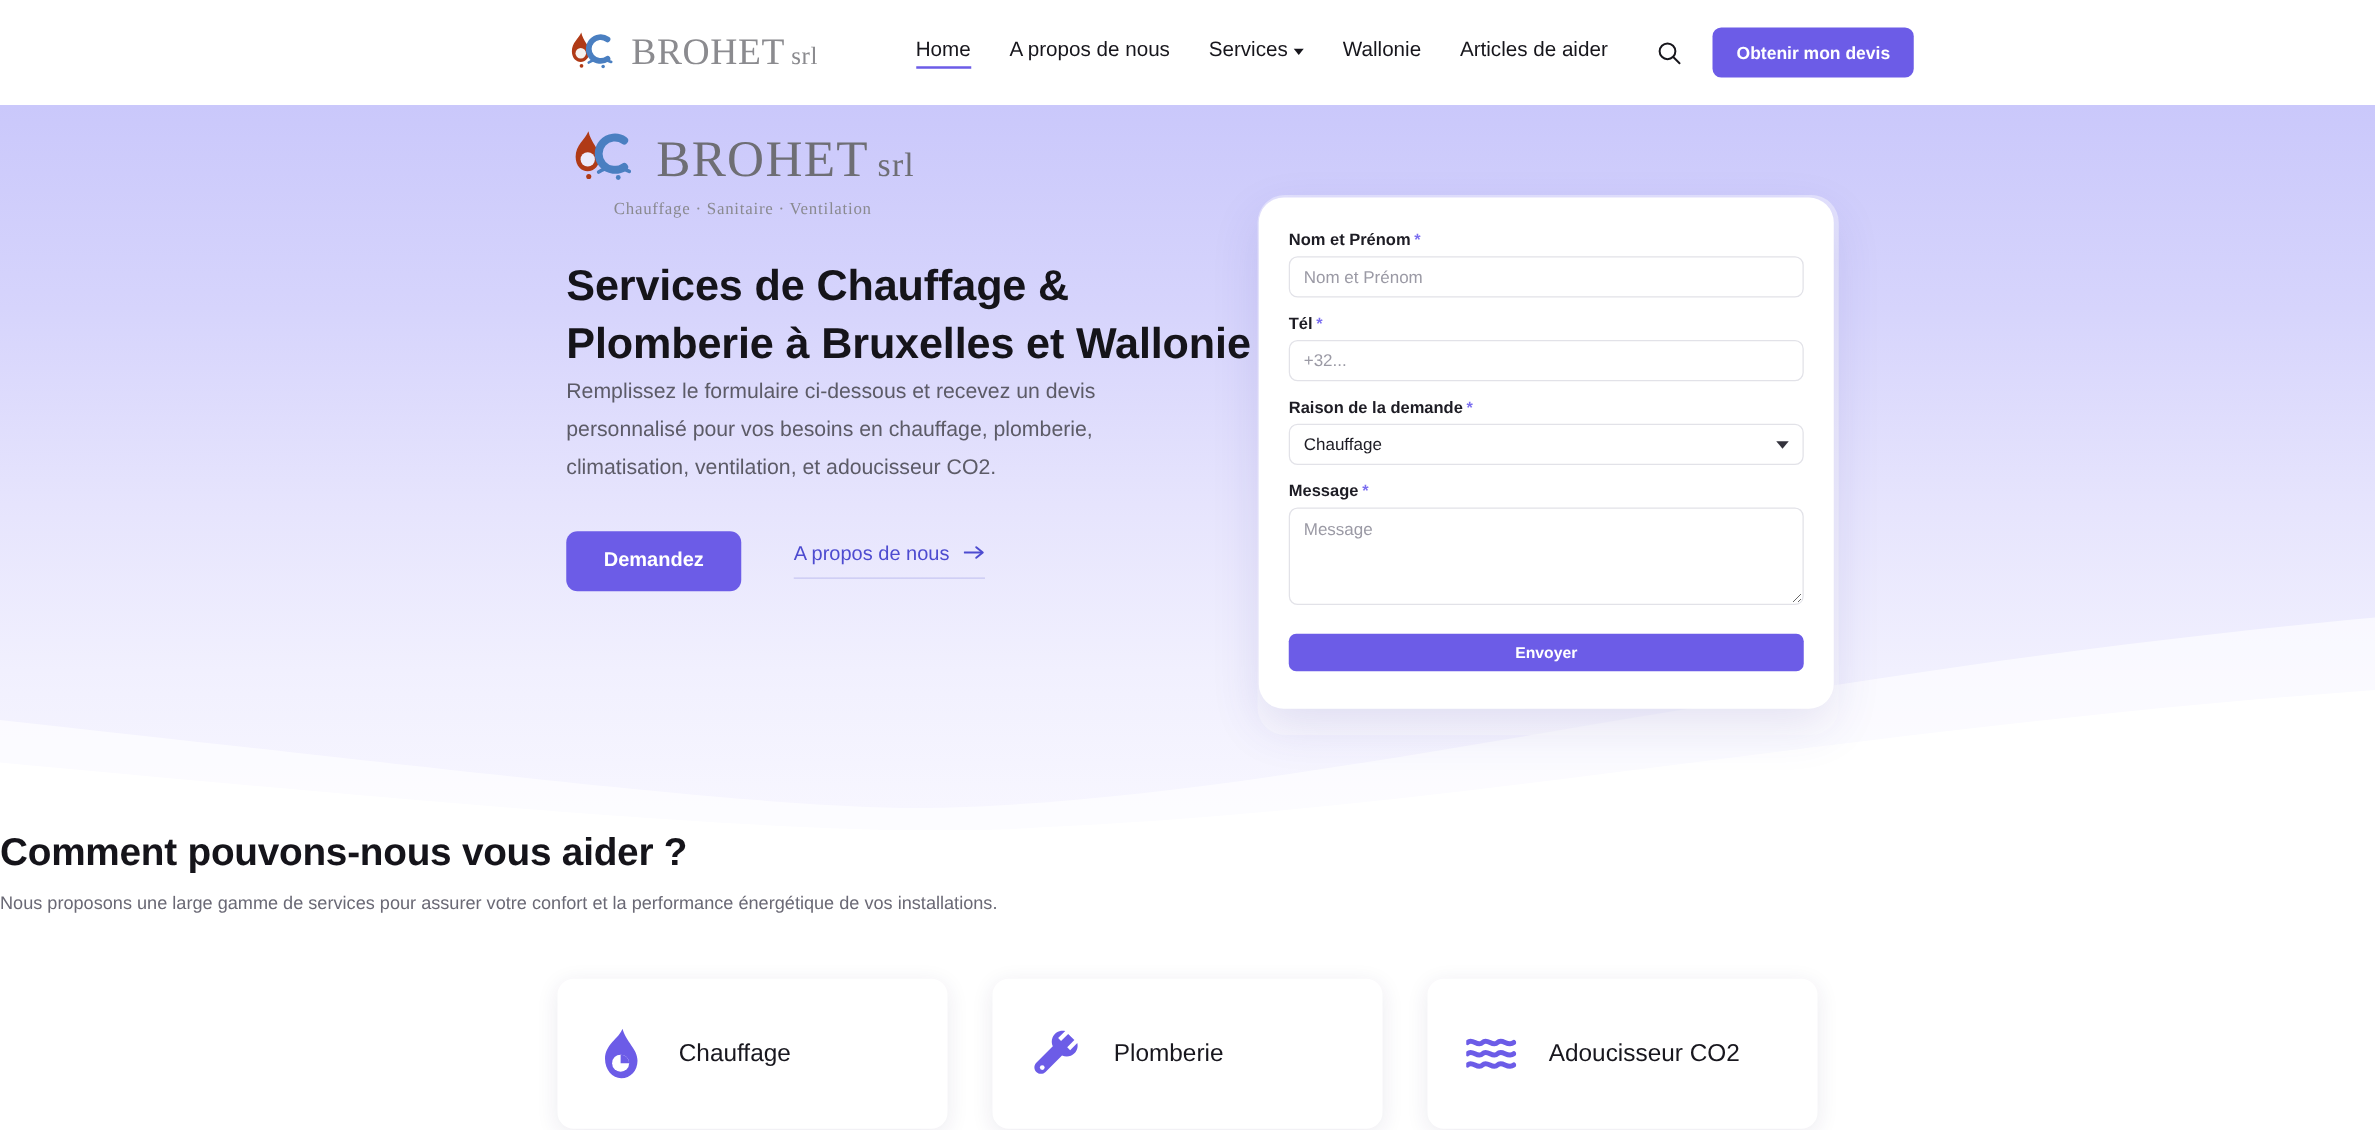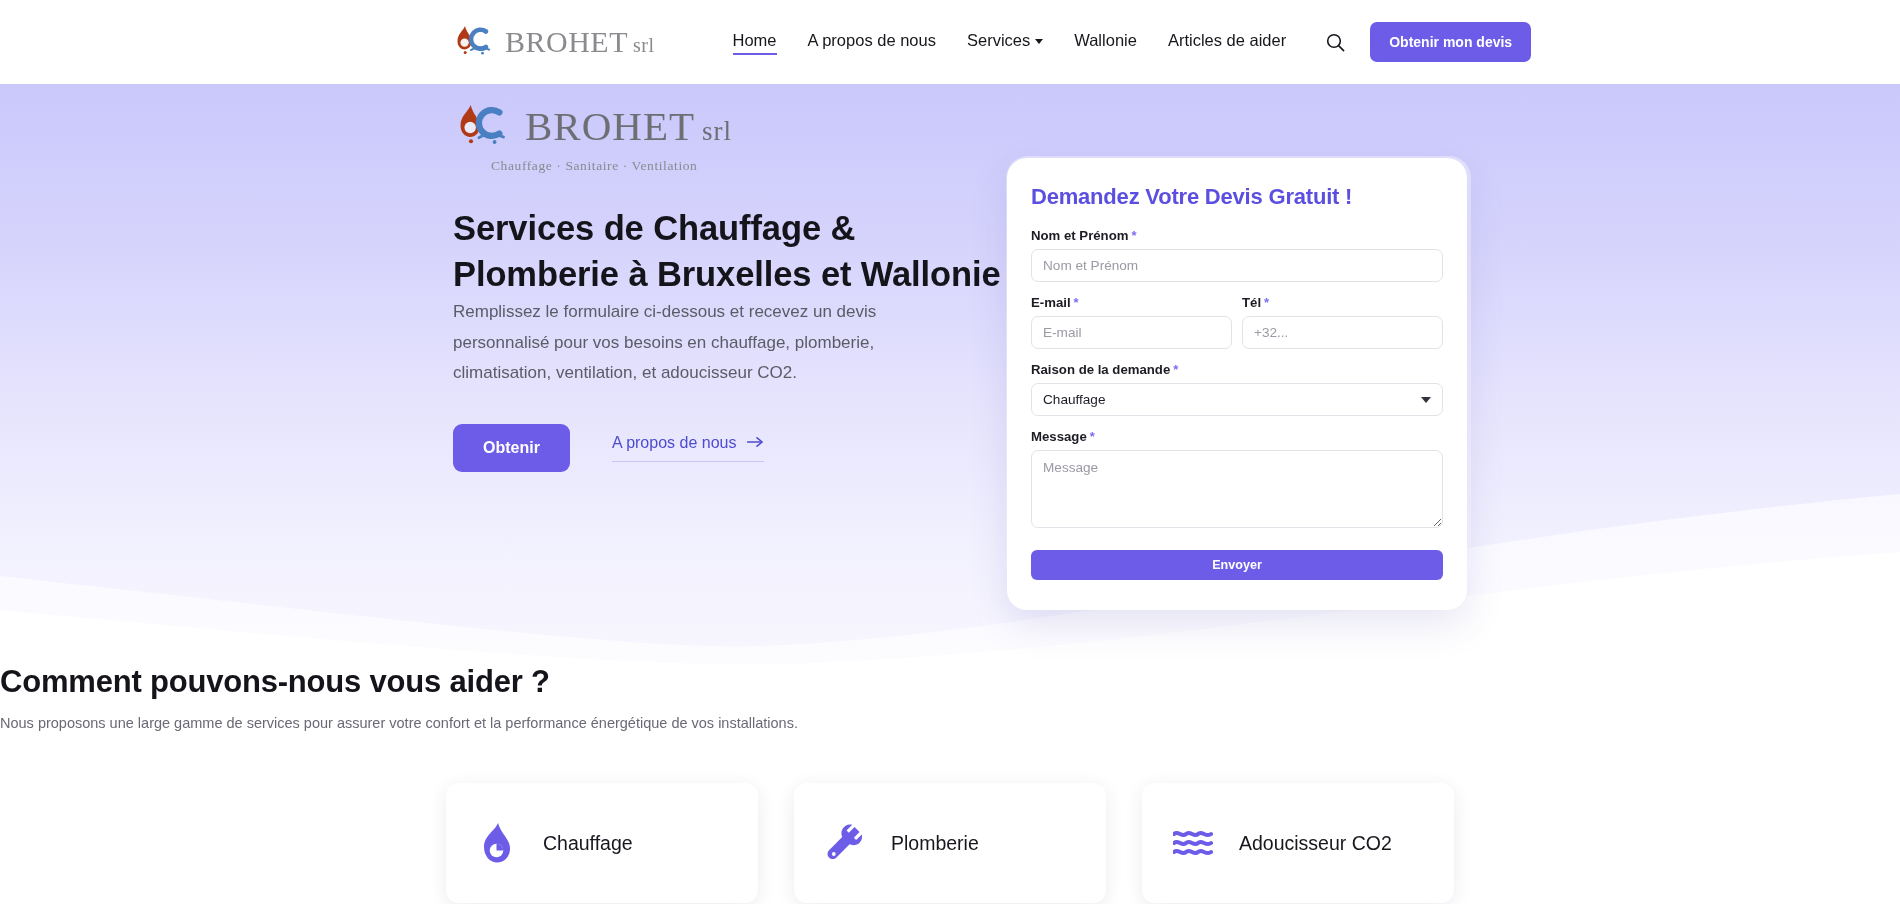--- a/index.html
+++ b/index.html
@@ -425,49 +425,44 @@
         </span>
         <span class="hero-logo-text"><span>BROHET</span><span class="sm">srl</span></span>
       </div>
       <div class="hero-tagline">Chauffage  ·  Sanitaire  ·  Ventilation</div>
     </div>
 
     <h1 class="hero-h1">Services de Chauffage &amp; Plomberie à Bruxelles et Wallonie</h1>
     <p class="hero-p">Remplissez le formulaire ci-dessous et recevez un devis personnalisé pour vos besoins en chauffage, plomberie, climatisation, ventilation, et adoucisseur CO2.</p>
 
     <div class="hero-actions">
-      <button class="btn-call">Obtenir</button>
+      <button class="btn-call">Demandez</button>
       <span class="link-about">
         <span>A propos de nous</span>
         <span>
           <svg width="17" height="12" viewBox="0 0 17 12">
             <line x1="0.6" y1="6" x2="14" y2="6" stroke="#4d4bd0" stroke-width="1.6" stroke-linecap="round"></line>
             <polyline points="10,1.8 15.2,6 10,10.2" fill="none" stroke="#4d4bd0" stroke-width="1.6" stroke-linecap="round" stroke-linejoin="round"></polyline>
           </svg>
         </span>
       </span>
     </div>
   </div>
 
 </div>
 
 <div class="form-outer"></div>
 <div class="form-card">
-  <div class="form-title">Demandez Votre Devis Gratuit !</div>
 
   <div class="field">
     <label class="flabel"><span>Nom et Prénom</span><span class="req">*</span></label>
     <input class="inp" type="text" placeholder="Nom et Prénom" style="">
   </div>
 
   <div class="row2">
-    <div class="field">
-      <label class="flabel"><span>E-mail</span><span class="req">*</span></label>
-      <input class="inp" type="email" placeholder="E-mail" style="">
-    </div>
     <div class="field">
       <label class="flabel"><span>Tél</span><span class="req">*</span></label>
       <input class="inp" type="tel" placeholder="+32..." style="">
     </div>
   </div>
 
   <div class="field">
     <label class="flabel"><span>Raison de la demande</span><span class="req">*</span></label>
     <div class="sel-wrap">
       <select class="sel">

